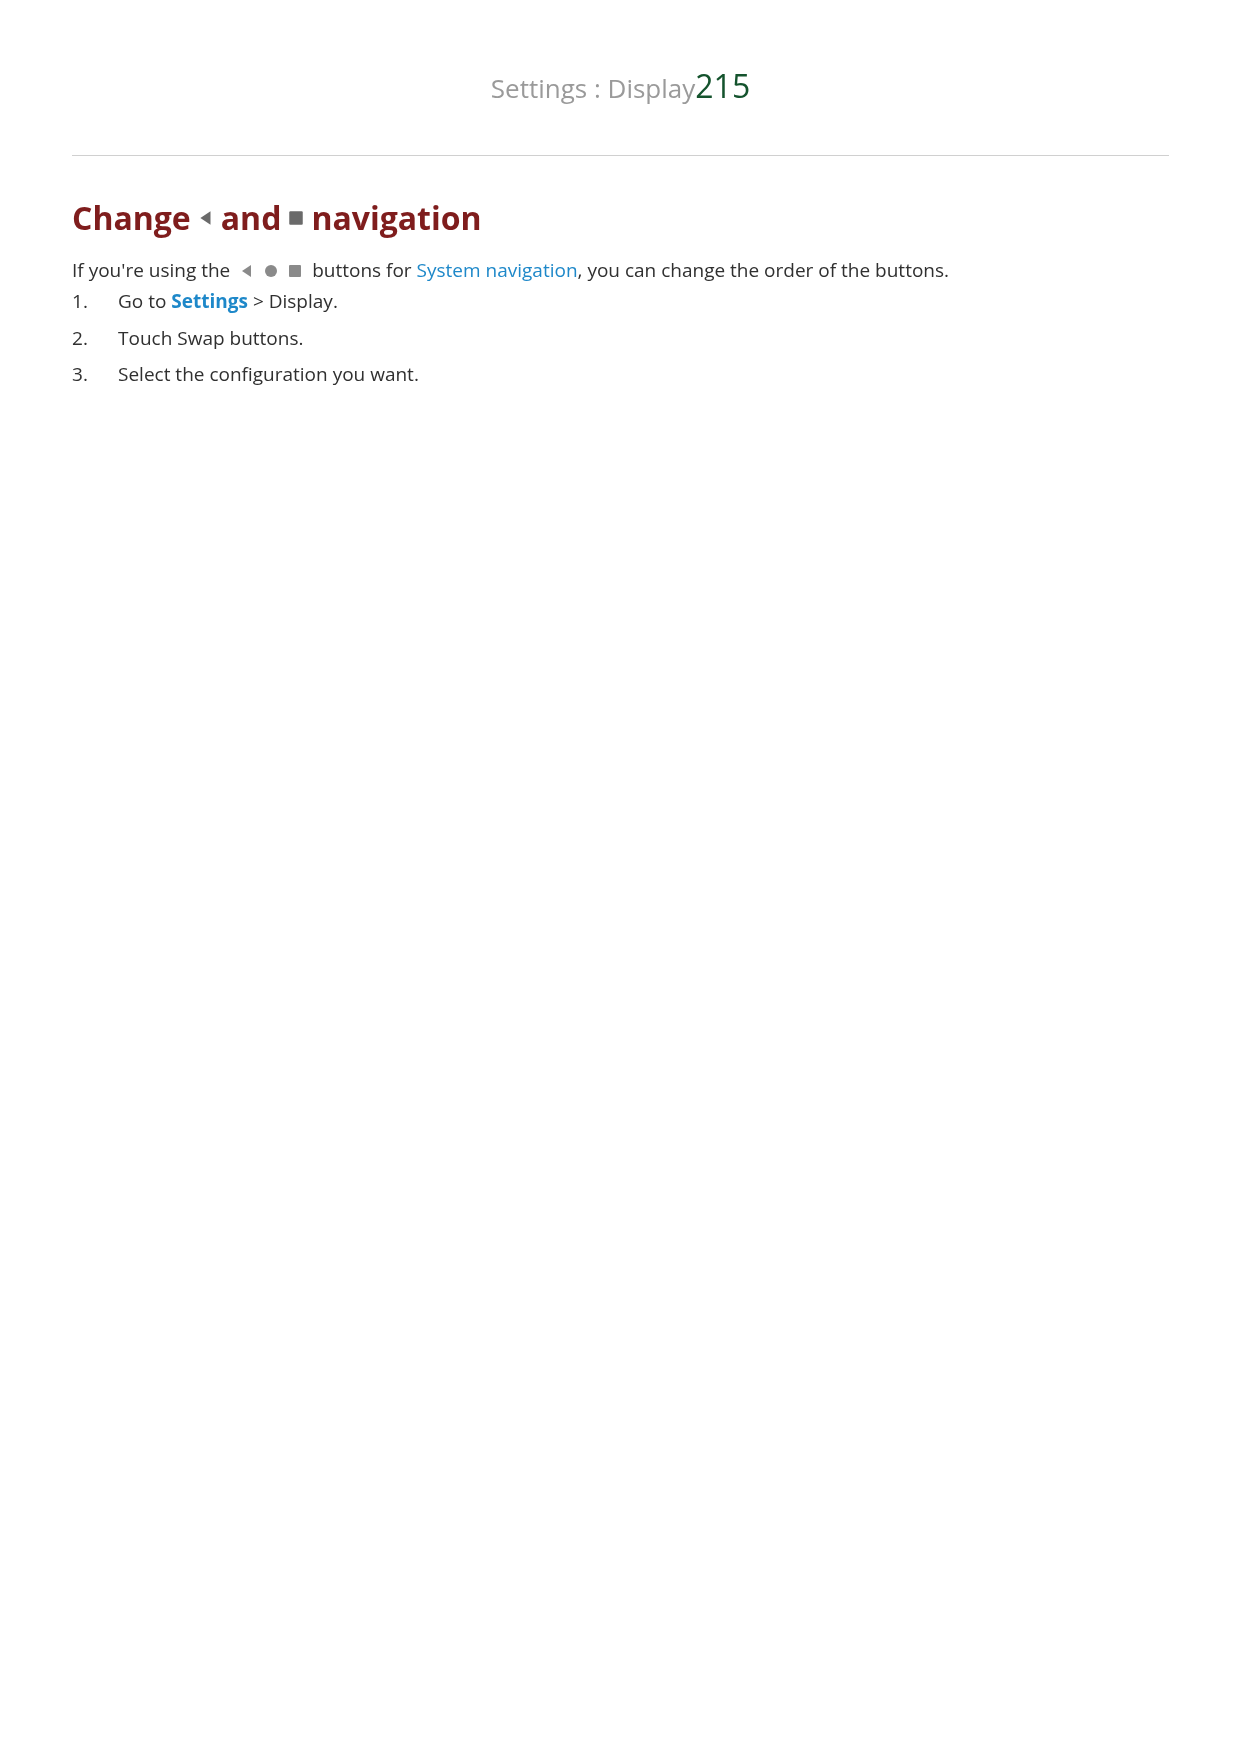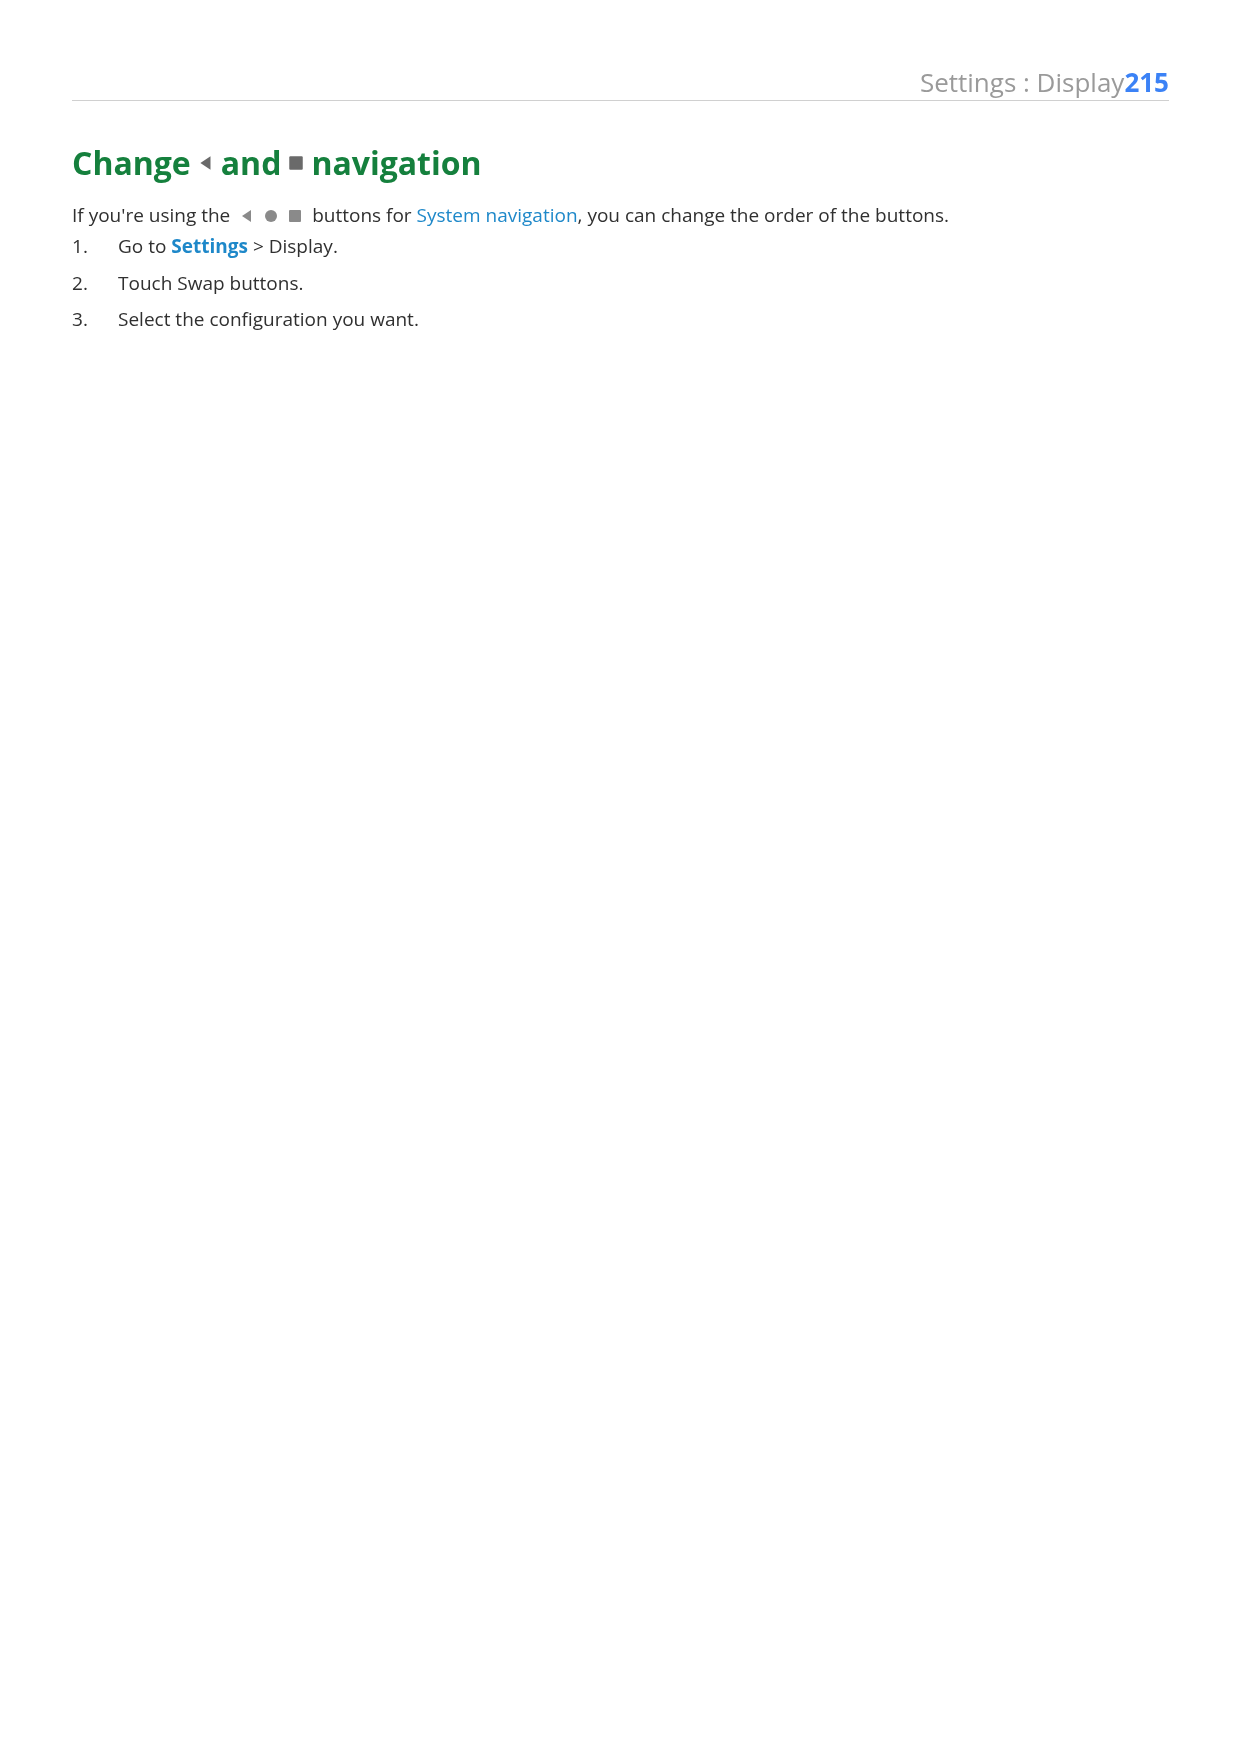--- a/index.html
+++ b/index.html
@@ -10,39 +10,40 @@
     body {
       font-family: 'Segoe UI', 'Open Sans', Arial, sans-serif;
       background: #ffffff;
       width: 1241px;
       height: 1754px;
       padding: 64px 72px;
       color: #303030;
     }
     .header {
       display: flex;
-      justify-content: flex-end;
+      justify-content: center;
       align-items: baseline;
+      padding-bottom: 48px;
       border-bottom: 1px solid #d0d0d0;
       margin-bottom: 40px;
     }
     .header-title {
       font-size: 26px;
       color: #9a9a9a;
       font-weight: 400;
     }
     .page-number {
-      font-size: 26px;
-      color: #3b82f6;
-      font-weight: 700;
+      font-size: 32px;
+      color: #14532d;
+      font-weight: 400;
     }
     .main-heading {
       font-size: 32px;
       font-weight: 700;
-      color: #15803d;
+      color: #7f1d1d;
       margin-bottom: 18px;
       display: flex;
       align-items: center;
       gap: 6px;
       text-align: right;
     }
     .main-heading .icon-inline {
       display: inline-flex;
       align-items: center;
     }

